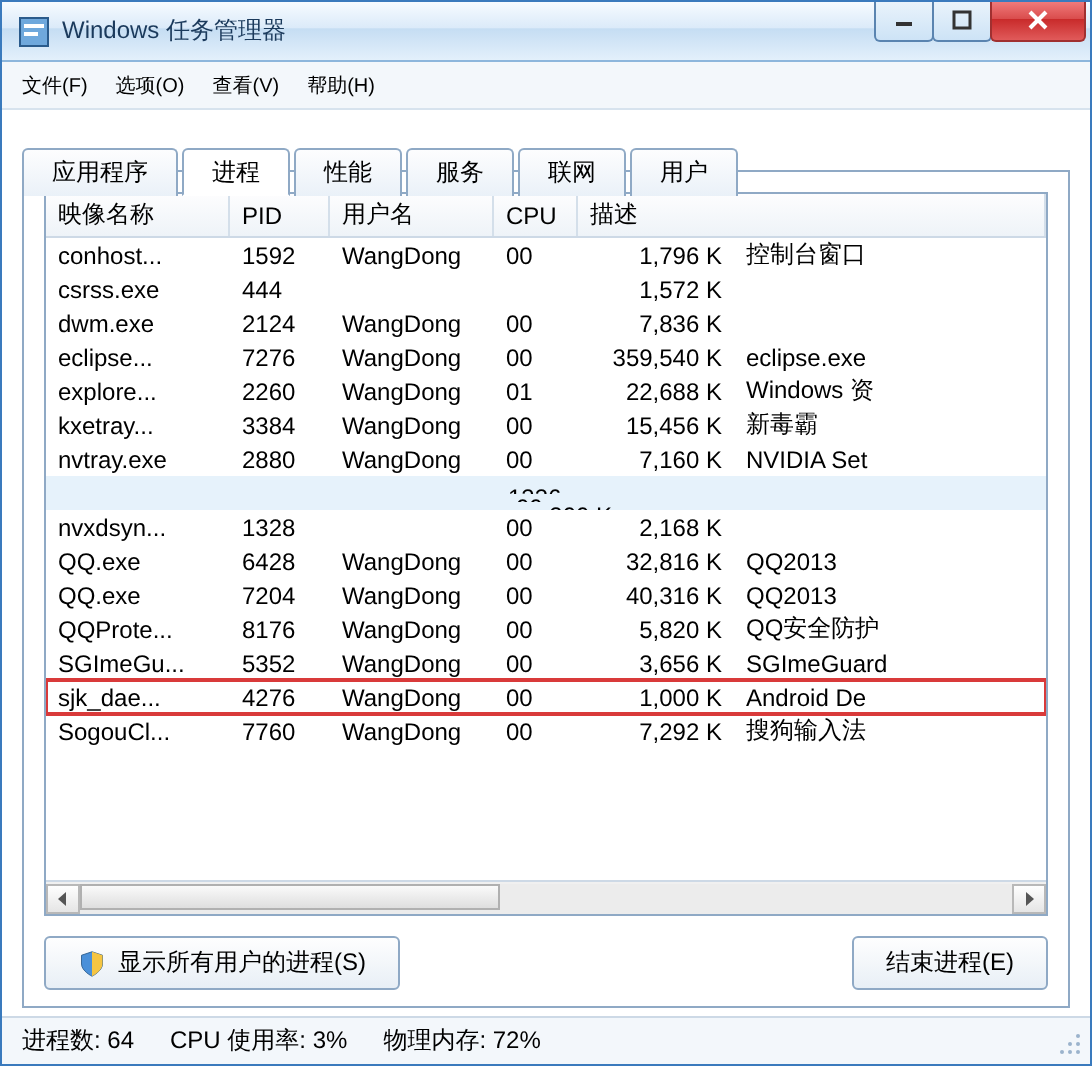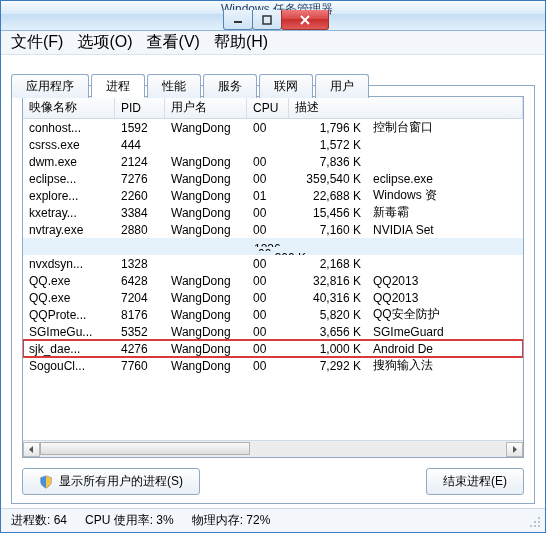--- a/index.html
+++ b/index.html
@@ -1,26 +1,26 @@
 <!DOCTYPE html>
 <html><head>
 <meta charset="utf-8">
 <style>
 * { margin: 0; padding: 0; box-sizing: border-box; font-family: "Microsoft YaHei", "SimSun", Tahoma, sans-serif; font-size: 12px; }
 body { background: #fff; width: 546px; height: 533px; overflow: hidden; }
 .window { width: 546px; height: 533px; border: 1px solid #3a7abd; background: #fff; display: flex; flex-direction: column; }
-.titlebar { height: 30px; background: linear-gradient(#f6fbff, #dbeaf9 45%, #c5ddf3 46%, #e3f0fb); display: flex; align-items: center; padding-left: 8px; border-bottom: 1px solid #8db6dc; flex-direction: column; }
+.titlebar { height: 30px; background: linear-gradient(#f6fbff, #dbeaf9 45%, #c5ddf3 46%, #e3f0fb); display: flex; align-items: center; padding-left: 8px; border-bottom: 1px solid #8db6dc; }
 .titlebar .icon { width: 16px; height: 16px; margin-right: 6px; }
 .titlebar .title { flex: 1; color: #1b3a5c; font-size: 12px; }
 .winbtns { display: flex; height: 22px; margin-right: 2px; margin-top: -8px; }
 .winbtn { width: 30px; height: 20px; border: 1px solid #5a84b0; border-top: none; margin-left: -1px; display: flex; align-items: center; justify-content: center; background: linear-gradient(#e9f3fb,#cde3f6); border-bottom-left-radius: 3px; border-bottom-right-radius: 3px; }
 .winbtn.close { width: 48px; background: linear-gradient(#f07a7a,#d94c4c 45%,#c92b2b 46%,#e05a5a); border-color: #a03030; }
 .winbtn svg { display:block; }
 .menubar { height: 24px; display: flex; align-items: center; padding: 0 10px; gap: 14px; background: #f3f7fb; border-bottom: 1px solid #d7e3ee; }
-.menubar span { font-size: 16px; }
+.menubar span { font-size: 10px; }
 .content { flex: 1; padding: 6px 10px 4px 10px; display: flex; flex-direction: column; }
 .tabs { display: flex; height: 24px; }
 .tab { padding: 3px 14px 0 14px; border: 1px solid #8fa9c5; background: linear-gradient(#fdfdfe,#eaf1f8); border-bottom: none; margin-right: 2px; border-top-left-radius: 3px; border-top-right-radius: 3px; position: relative; top: 13px; font-size: 12px; }
 .tab.active { background: #fff; z-index: 2; border-bottom: 1px solid #fff; }
 .panel { flex: 1; border: 1px solid #8fa9c5; background: #fff; display: flex; flex-direction: column; padding: 10px 10px 8px 10px; }
 .listframe { border: 1px solid #8fa9c5; flex: 1; display: flex; flex-direction: column; background: #fff; overflow: hidden; }
 .headrow, .row { display: flex; white-space: nowrap; }
 .headrow { background: linear-gradient(#fdfdfe,#eef3f8); border-bottom: 1px solid #cdd9e6; height: 22px; align-items: center; font-size: 12px; }
 .col { padding: 0 6px; overflow: hidden; text-overflow: clip; }
 .c0 { width: 92px; } .c1 { width: 50px; } .c2 { width: 82px; } .c3 { width: 42px; text-align: left; } .c4 { width: 78px; text-align: right; } .c5 { flex: 1; }

